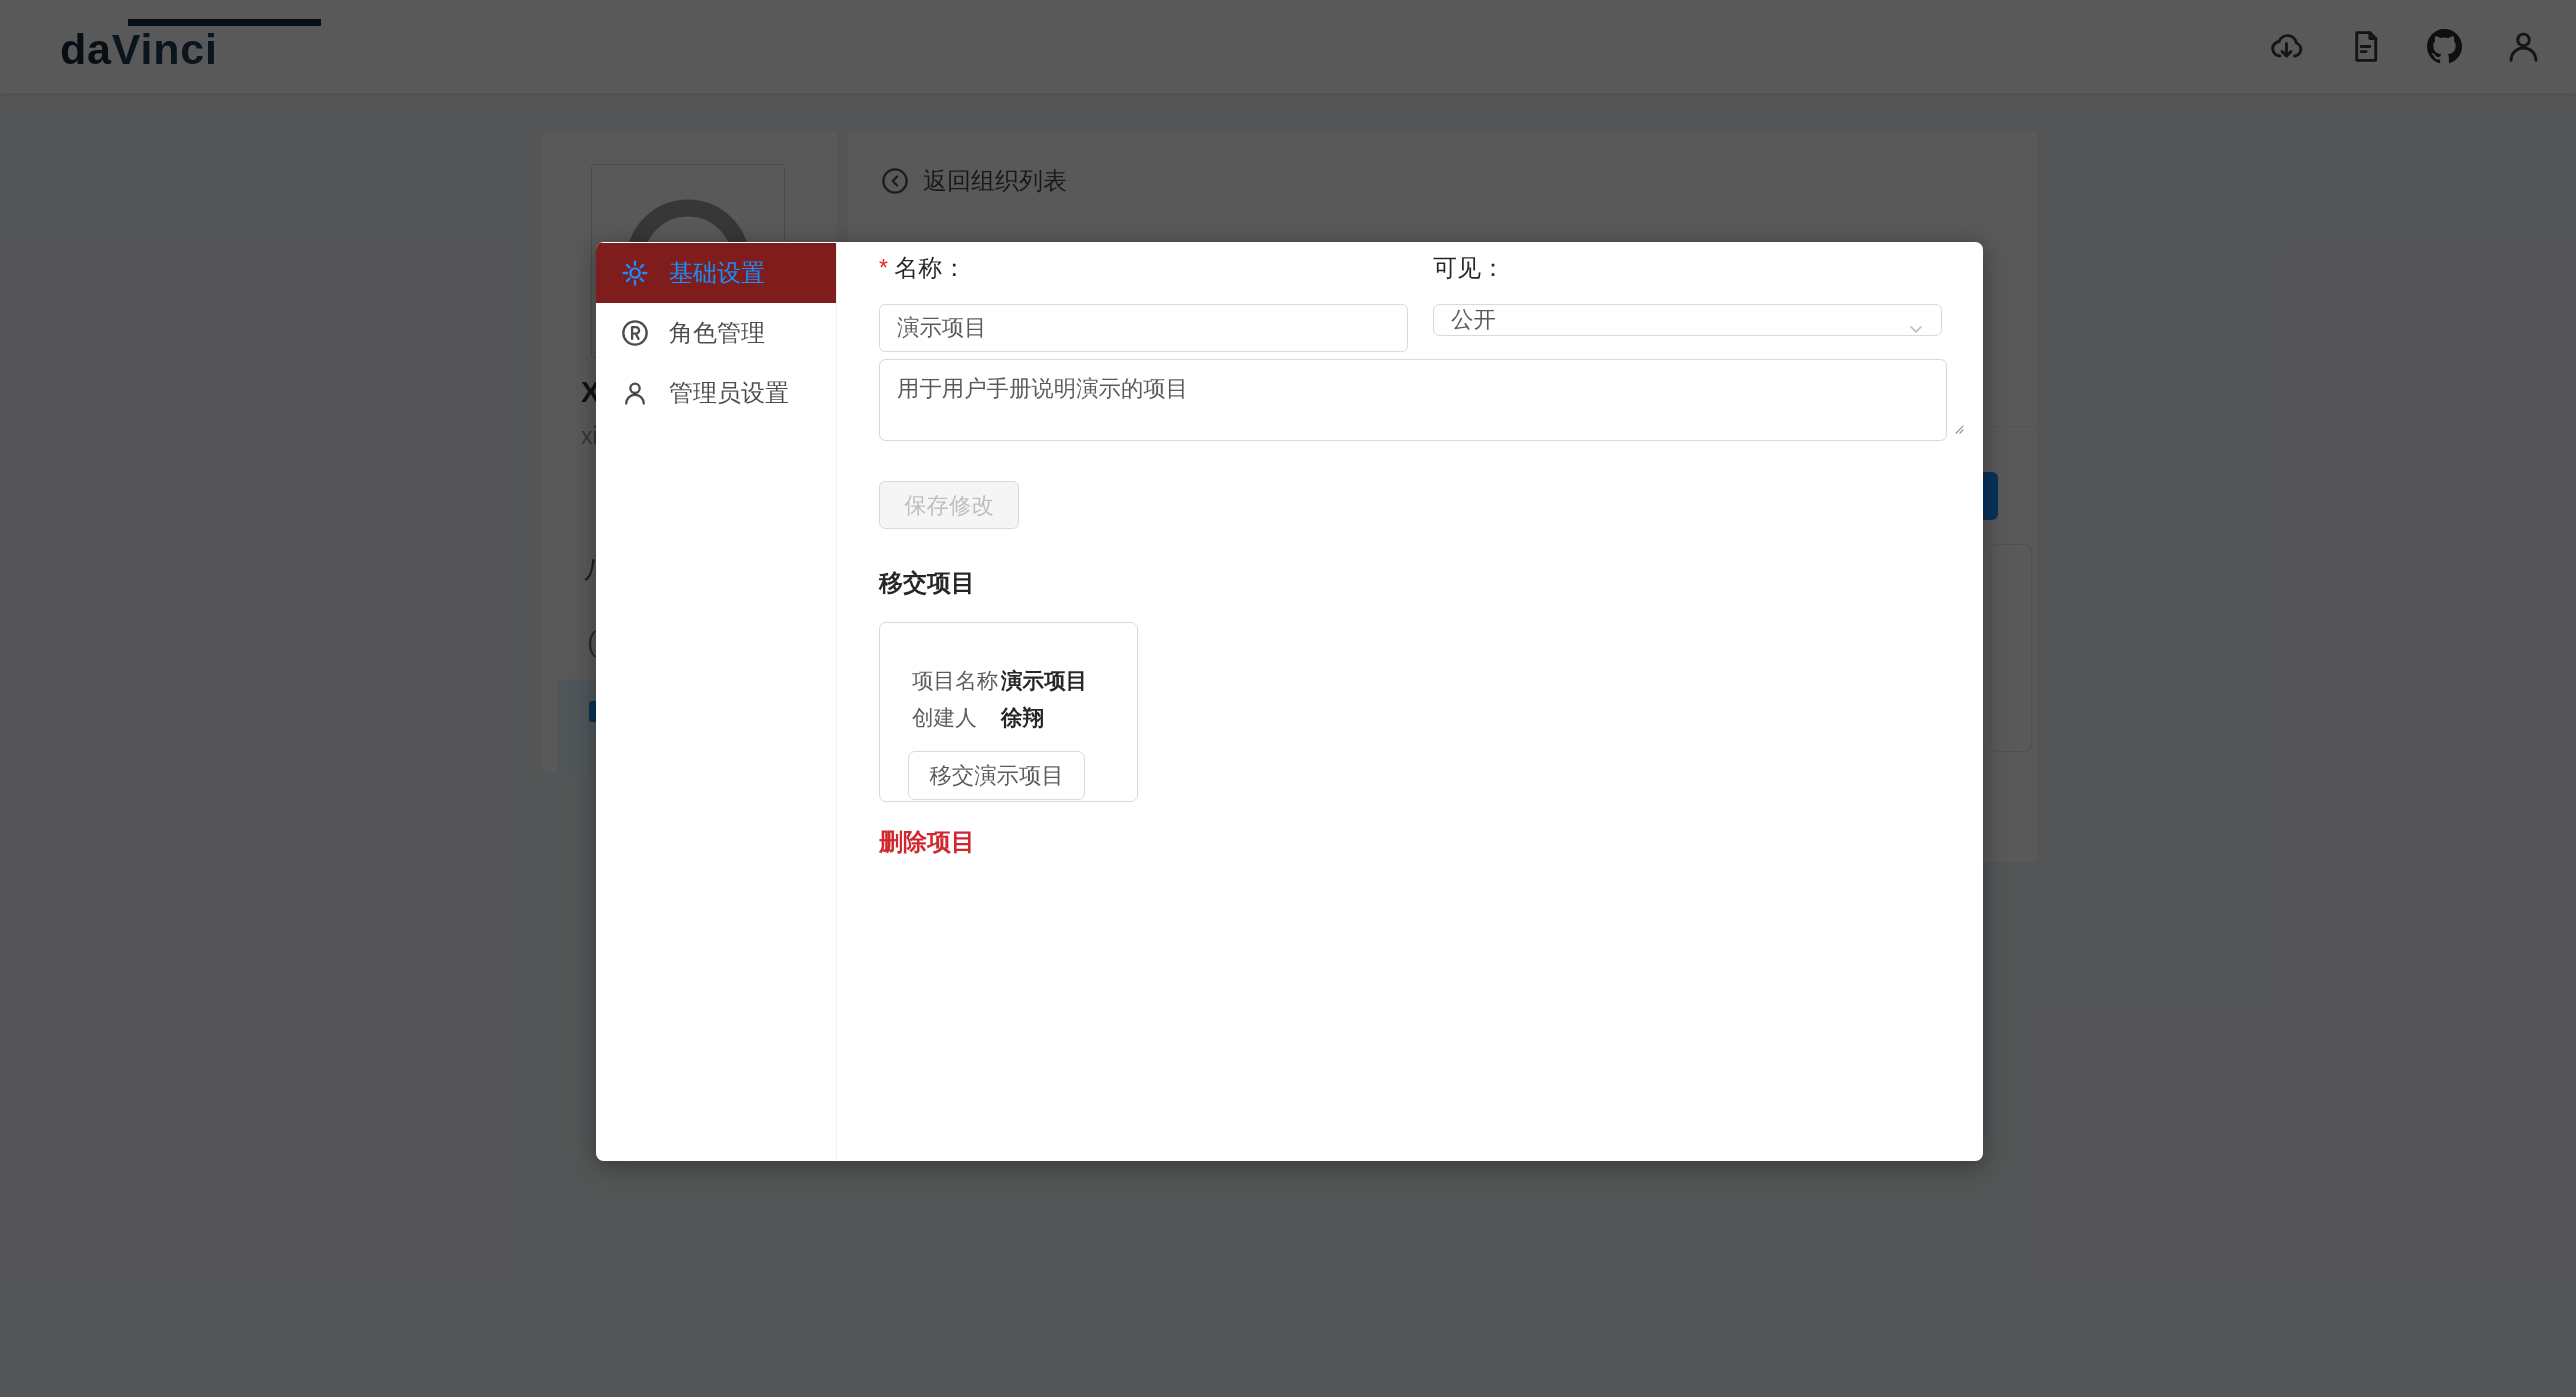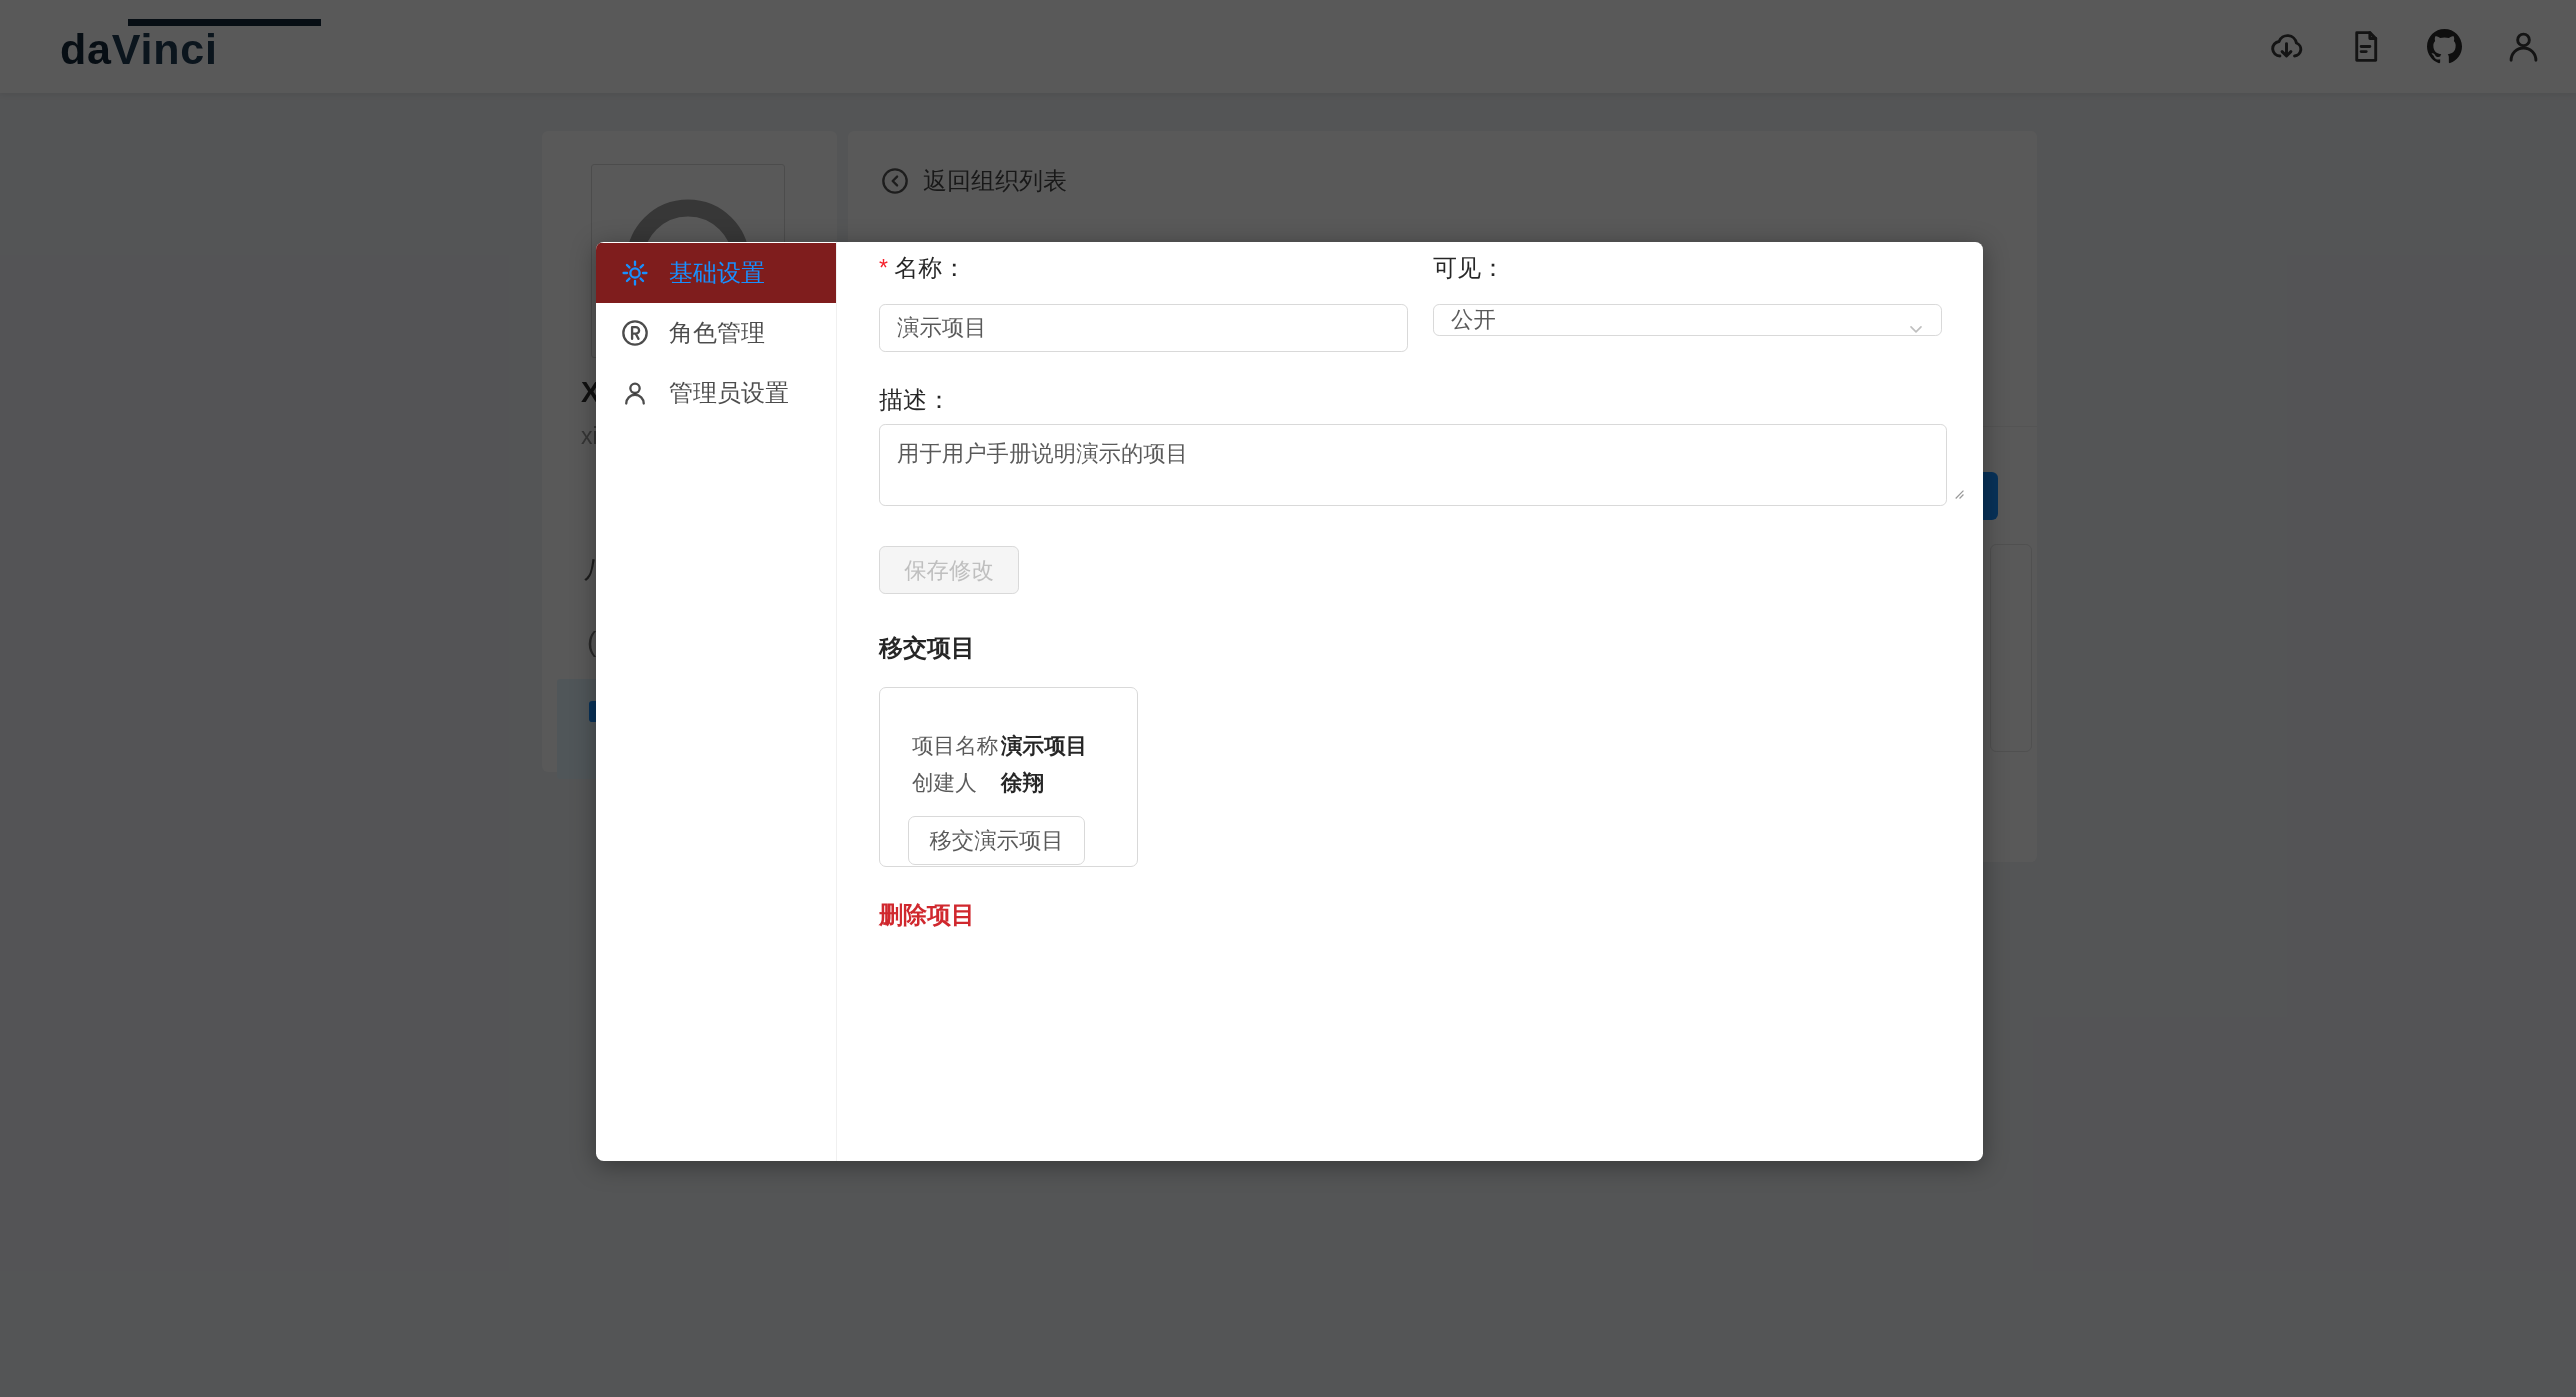--- a/index.html
+++ b/index.html
@@ -90,21 +90,21 @@
   #transfer-title { margin-top:38px; font-size:24px; font-weight:bold; color:rgba(0,0,0,.85); }
   #transfer-box { margin-top:22.4px; width:259px; height:180px; border:1.5px solid #d9d9d9; border-radius:7px;
                   padding:43px 0 0 32px; }
   .t-row { display:flex; font-size:21.6px; height:37px; align-items:flex-start; }
   .t-label { width:89px; color:rgba(0,0,0,.65); }
   .t-value { font-weight:bold; color:rgba(0,0,0,.85); }
   #transfer-btn { margin-top:10.8px; margin-left:-3.9px; width:177px; height:49px; background:#fff;
                   border:1.5px solid #d9d9d9; border-radius:7px; font-size:22.4px; color:rgba(0,0,0,.65);
                   cursor:pointer; font-family:inherit; }
 
-  #danger-title { margin-top:32px; font-size:24px; font-weight:bold; color:#d0282e; }
+  #danger-title { margin-top:24px; font-size:24px; font-weight:bold; color:#d0282e; }
   #danger-box { margin-top:21.6px; width:332px; border:1.5px solid #d0282e; border-radius:7px;
                 padding:28px 21.6px 31px 25.5px; }
   #danger-warning { font-size:21px; color:#d0282e; }
   #danger-btn { margin-top:17px; width:177px; height:48px; background:#f4f4f4; border:1.5px solid #d9d9d9;
                 border-radius:7px; font-size:22.4px; color:#d0282e; cursor:pointer; font-family:inherit; }
 
   svg .st { fill:none; stroke:currentColor; stroke-width:2; stroke-linecap:round; stroke-linejoin:round; }
 </style>
 </head>
 <body>
@@ -218,23 +218,20 @@
           </div>
           <div class="selectbox">
             <span>公开</span>
             <svg viewBox="0 0 24 24" color="#bfbfbf">
                 <path class="st" d="M6 9.5l6 6 6-6"></path>
               </svg>
           </div>
         </div>
       </div>
 
-      <div class="flabel" id="desc-label">
-        <span>描述：</span>
-      </div>
       <div id="desc-wrap">
         <textarea id="desc-area" style="">用于用户手册说明演示的项目</textarea>
         <svg id="resize-grip" width="14" height="14" viewBox="0 0 18 18">
             <path d="M16 6 6 16M16 11l-5 5" stroke="#999" stroke-width="1.6" fill="none"></path>
           </svg>
       </div>
 
       <button id="save-btn" disabled="">保存修改</button>
 
       <div id="transfer-title">移交项目</div>

